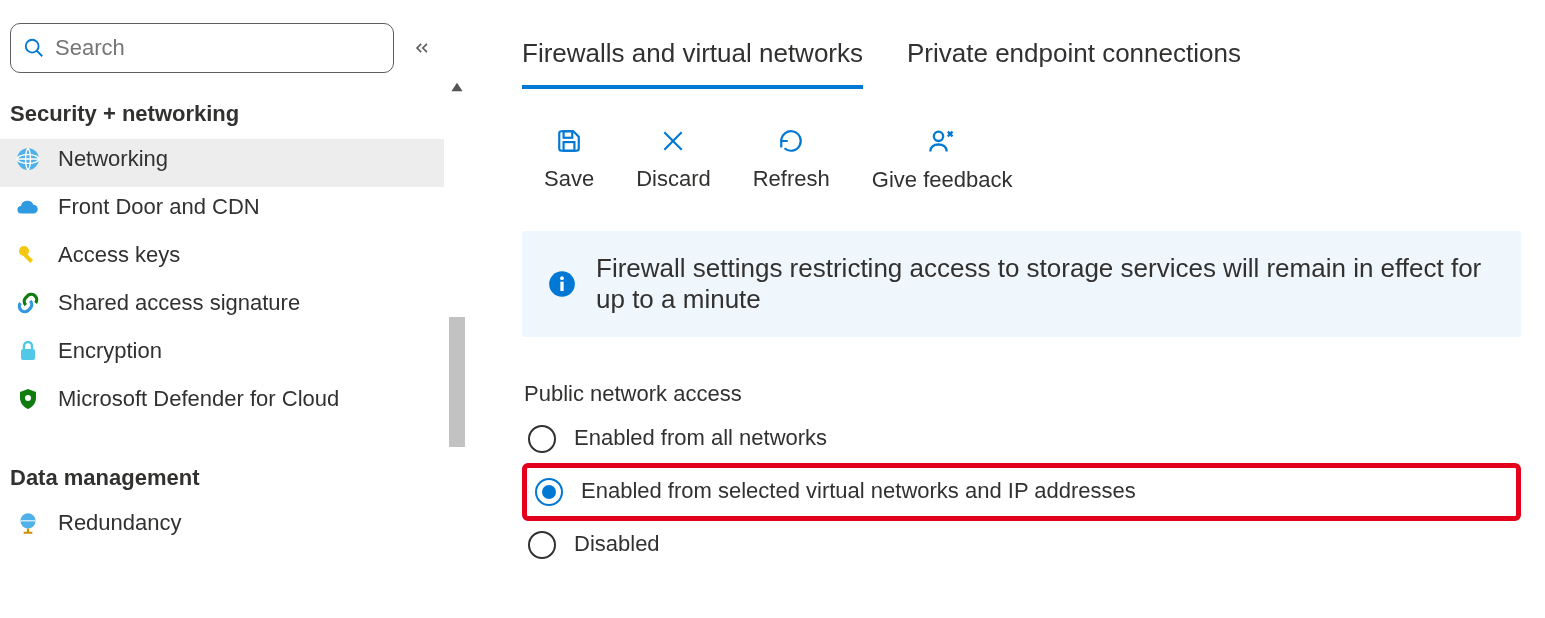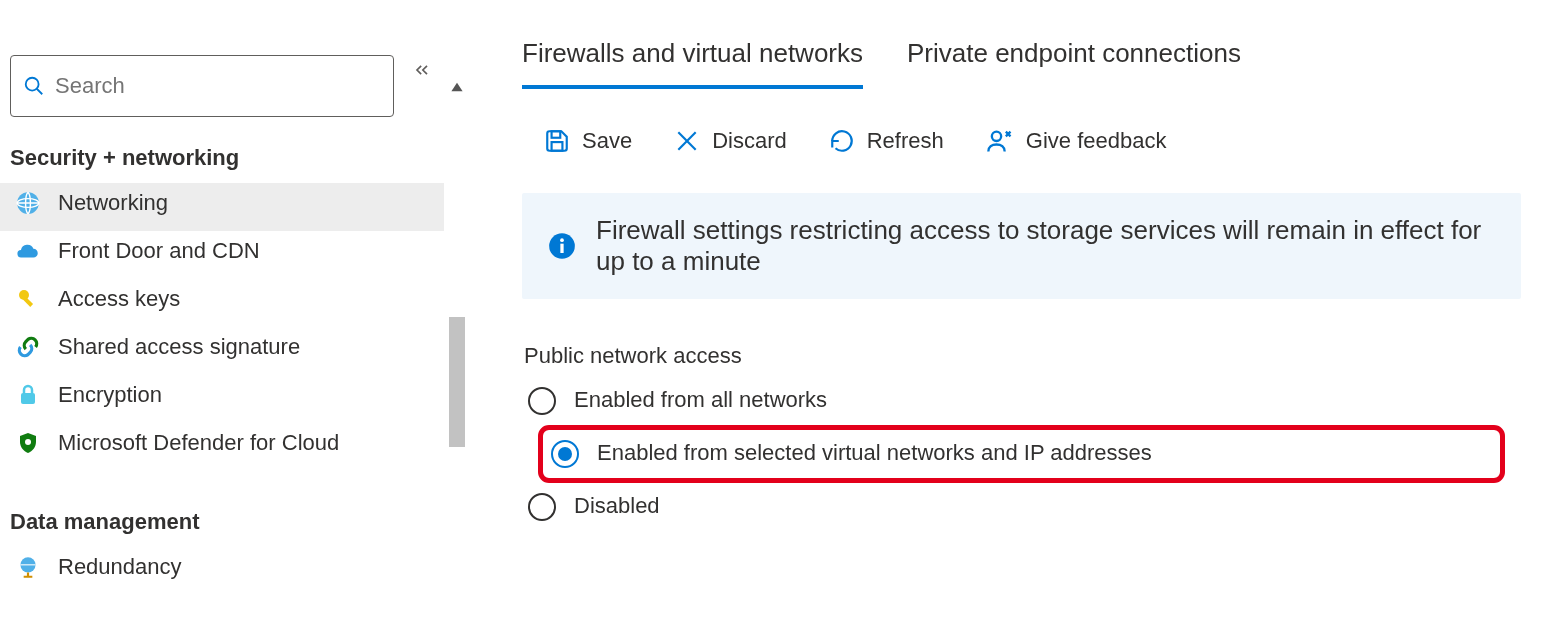--- a/index.html
+++ b/index.html
@@ -28,27 +28,26 @@
       position: relative;
     }
     .search-wrap {
       padding: 23px 10px 18px 10px;
       display: flex;
       align-items: center;
     }
     .search-box {
       flex: 1;
       border: 1px solid #605e5c;
-      border-radius: 4px;
-      display: flex;
-      align-items: center;
-      height: 62px;
+      border-radius: 10px;
+      display: flex;
+      align-items: center;
+      height: 50px;
       padding: 0 12px;
       gap: 10px;
-      margin-top: 32px;
     }
     .search-box svg { flex: none; }
     .search-input {
       border: none;
       outline: none;
       font-size: 22px;
       color: #605e5c;
       width: 100%;
       background: transparent;
     }
@@ -151,20 +150,21 @@
     .toolbar-btn {
       display: inline-flex;
       align-items: center;
       gap: 12px;
       font-size: 22px;
       color: #323130;
       background: none;
       border: none;
       cursor: pointer;
       padding: 4px 6px;
+      flex-direction: column;
     }
     .toolbar-btn svg { color: #0078d4; }
     .info-banner {
       background: #eff6fc;
       display: flex;
       align-items: center;
       gap: 20px;
       padding: 22px 26px;
       font-size: 26px;
       color: #323130;
@@ -203,23 +203,23 @@
     .radio-outer.checked {
       border-color: #0078d4;
     }
     .radio-inner {
       width: 14px; height: 14px;
       background: #0078d4;
       border-radius: 50%;
     }
     .highlight-box {
       border: 5px solid #e3001b;
-      border-radius: 11px;
+      border-radius: 6px;
       padding: 2px 2px;
-      margin: 2px 16px;
+      margin: 2px 0;
     }
     .helper-row {
       display: flex;
       align-items: center;
       gap: 12px;
       font-size: 22px;
       margin-top: 18px;
       padding-left: 2px;
     }
     .helper-row .info-small {

